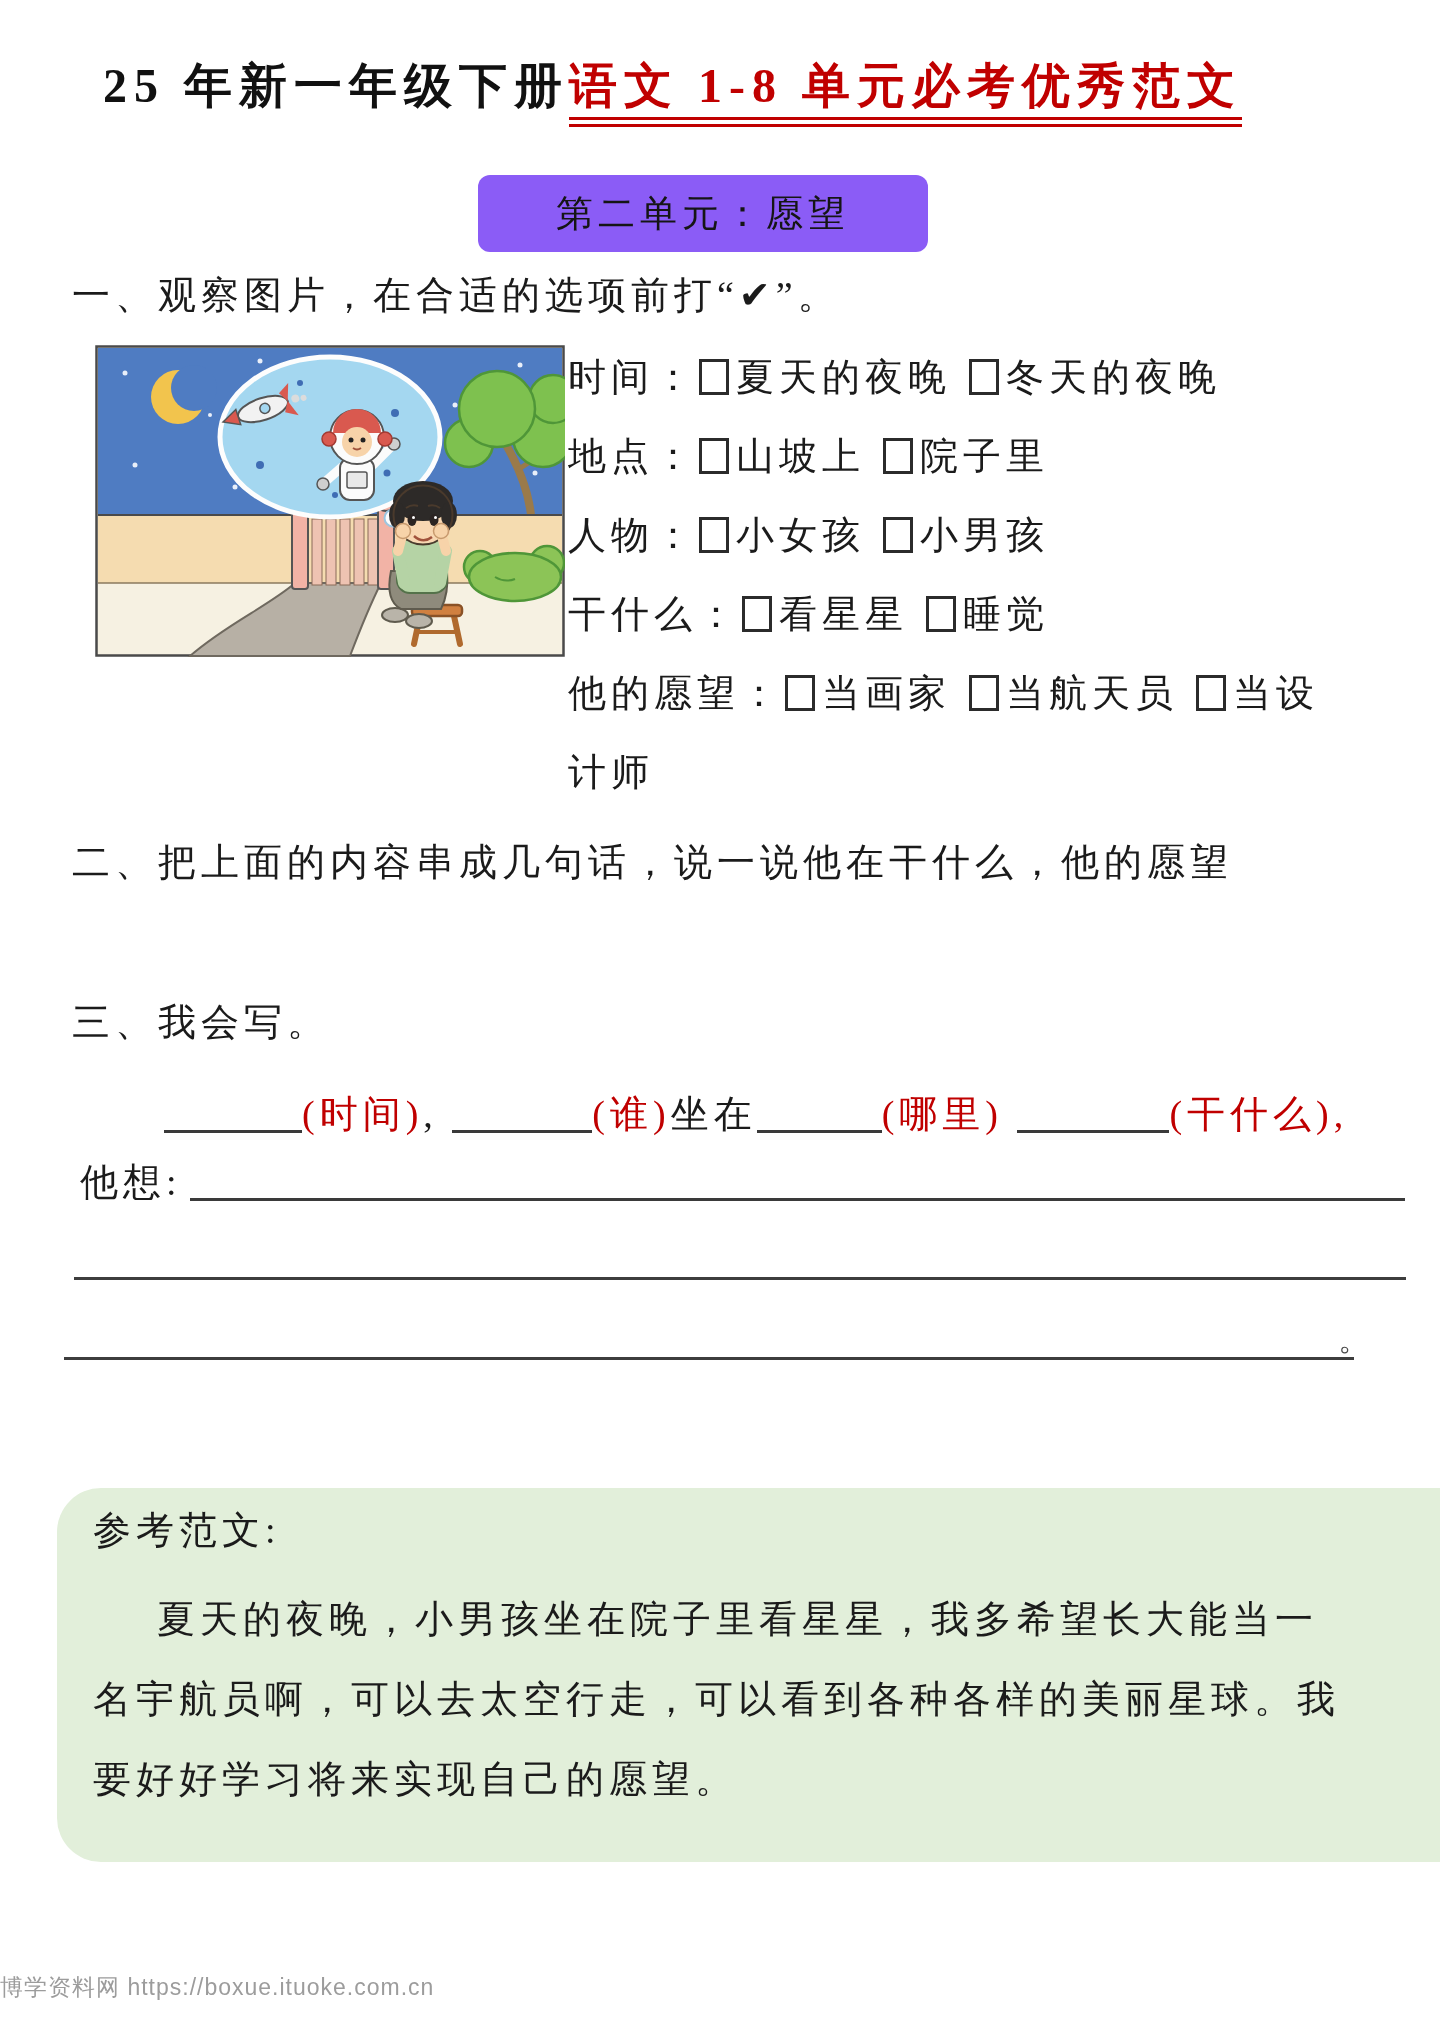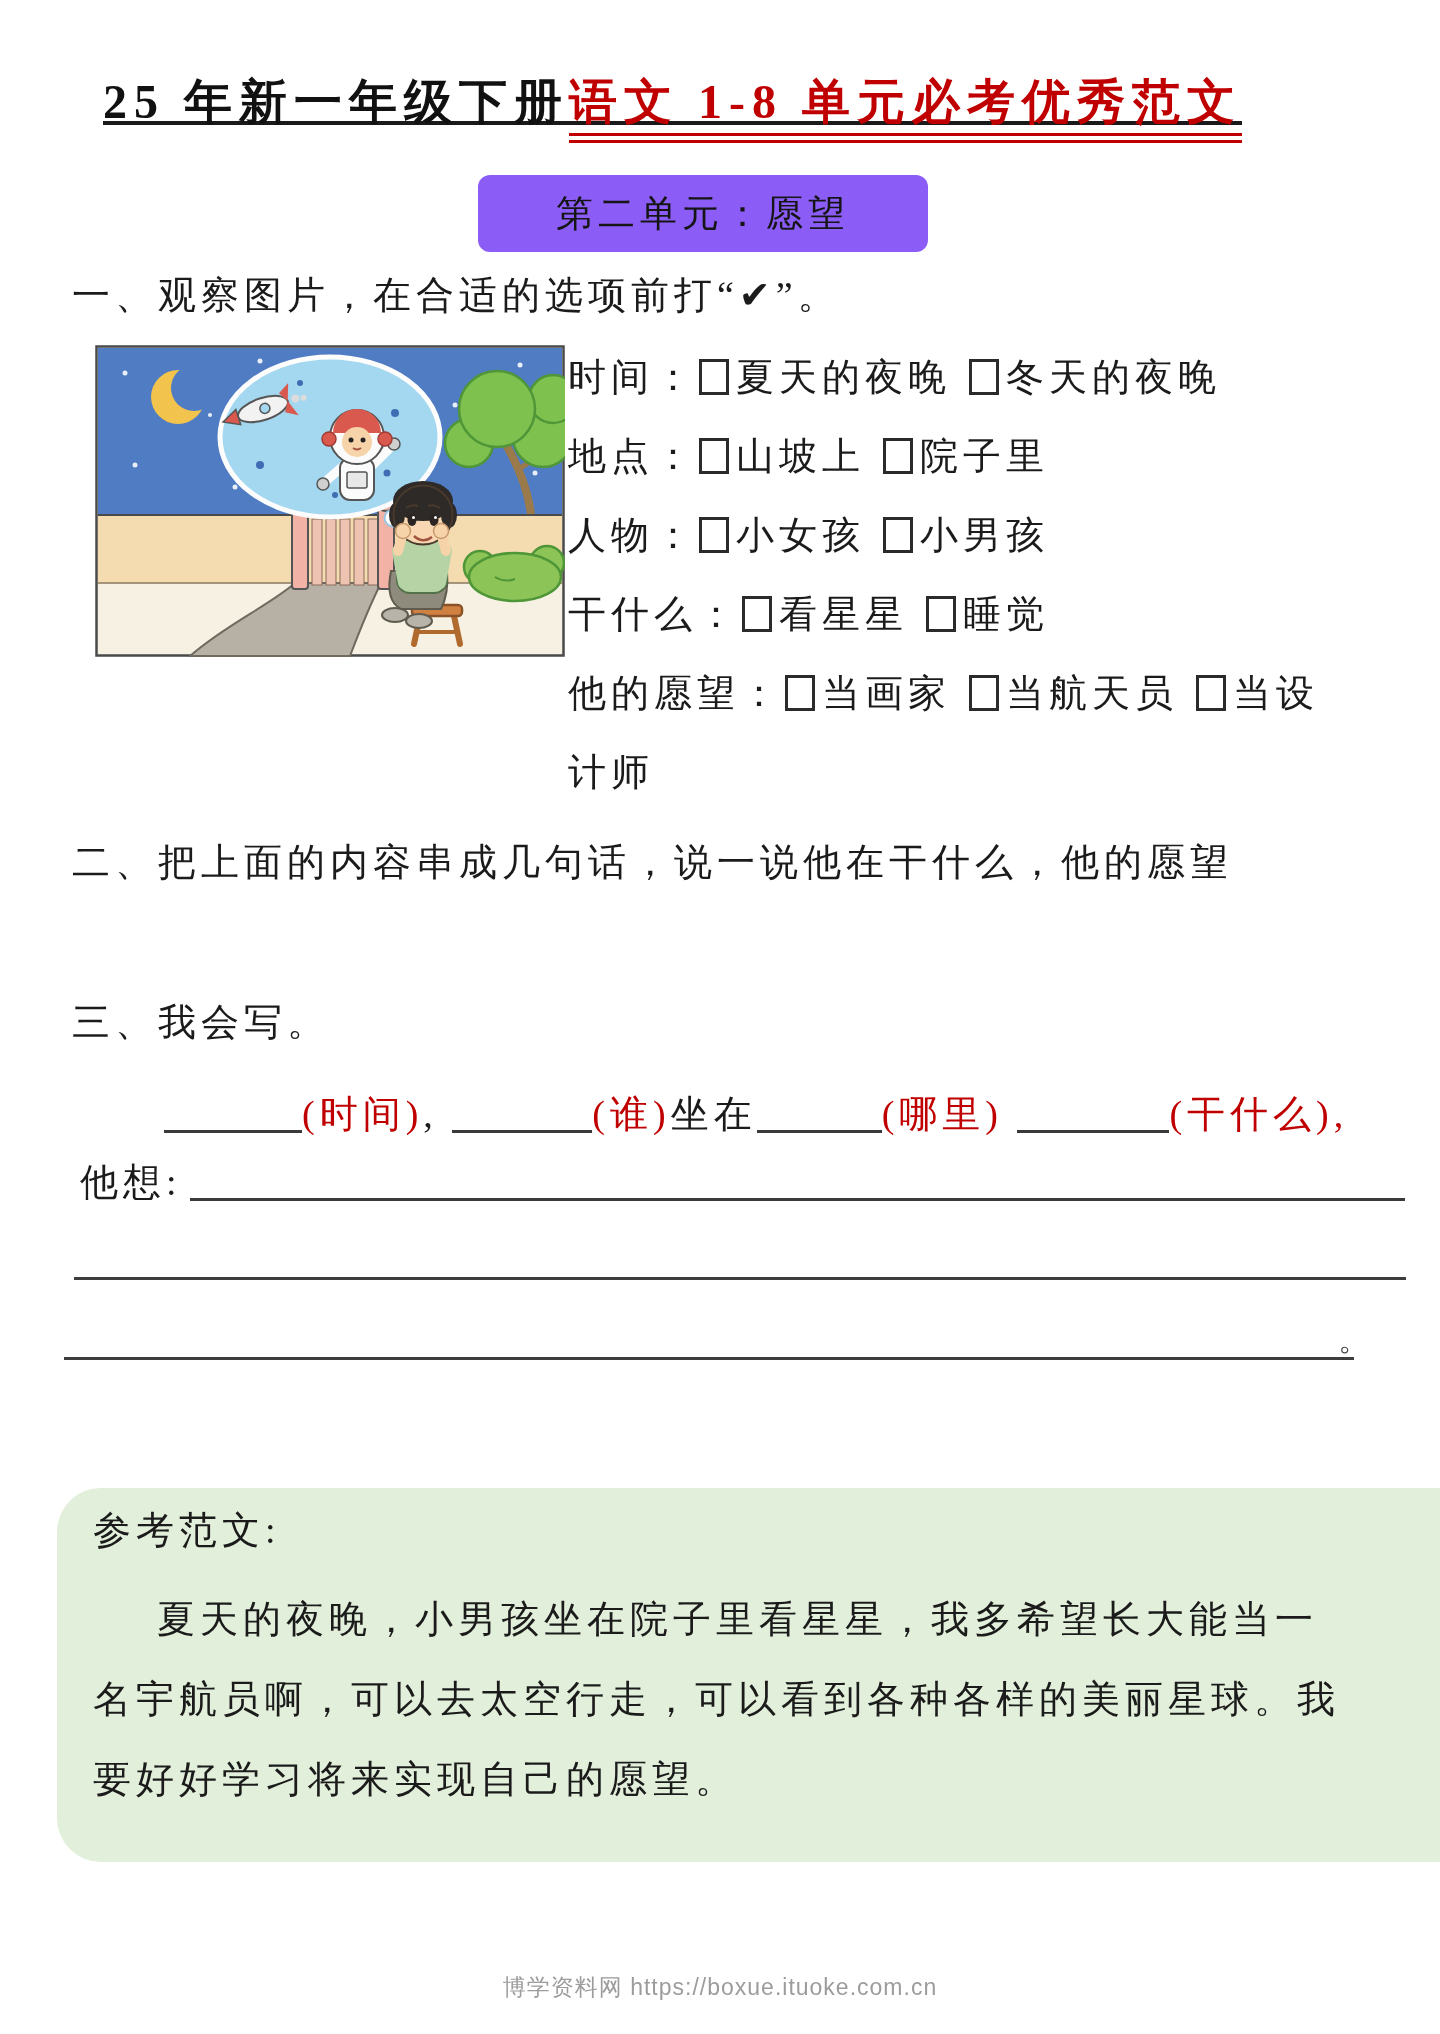--- a/index.html
+++ b/index.html
@@ -1,22 +1,22 @@
 <!DOCTYPE html>
 <html><head>
 <meta charset="utf-8">
 <style>
   html,body{margin:0;padding:0;background:#ffffff;}
   .page{
     position:relative;width:1440px;height:2034px;background:#ffffff;overflow:hidden;
     font-family:"Liberation Serif","DejaVu Serif",serif;color:#1a1a1a;
   }
   
-  .title{position:absolute;left:103px;top:70px;font-size:48px;font-weight:700;
-         letter-spacing:7px;white-space:nowrap;text-decoration:underline;}
+  .title{position:absolute;left:103px;top:54px;font-size:48px;font-weight:700;
+         letter-spacing:7px;white-space:nowrap;}
   .title .black{color:#111;}
   .title .red{color:#c00000;border-bottom:10px double #c00000;padding-bottom:5px;}
   
   .badge{position:absolute;left:478px;top:175px;width:450px;height:77px;
          background:#8b5cf6;border-radius:12px;display:flex;align-items:center;
          justify-content:center;font-size:37px;letter-spacing:5px;color:#151515;}
   
   .cjk{font-size:38px;letter-spacing:5px;color:#1b1b1b;}
   .q1-heading{position:absolute;left:72px;top:272px;line-height:1.25;white-space:nowrap;}
   
@@ -45,21 +45,21 @@
   .wline-b{left:64px;top:1357px;width:1290px;}
   .end-period{position:absolute;left:1338px;top:1318px;font-size:32px;color:#4a4a4a;}
   
   .refbox{position:absolute;left:57px;top:1488px;width:1440px;height:374px;
           background:#e2efda;border-radius:44px;}
   .ref-title{position:absolute;left:36px;top:20px;line-height:1.2;}
   .ref-para{position:absolute;left:36px;top:91px;width:1275px;line-height:80px;}
   .ref-line1{text-indent:64px;white-space:nowrap;}
   .ref-line{white-space:nowrap;}
   
-  .footer{position:absolute;left:0;top:1972px;width:100%;text-align:center;
+  .footer{position:absolute;left:0;top:1972px;width:100%;
           font-family:"Liberation Sans","DejaVu Sans",sans-serif;
           font-size:23px;color:#9c9c9c;letter-spacing:1px;}
 </style>
 </head>
 <body>
 
 <div class="page">
 
   <div class="title">
     <span class="black">25 年新一年级下册</span><span class="red">语文 1-8 单元必考优秀范文</span>

